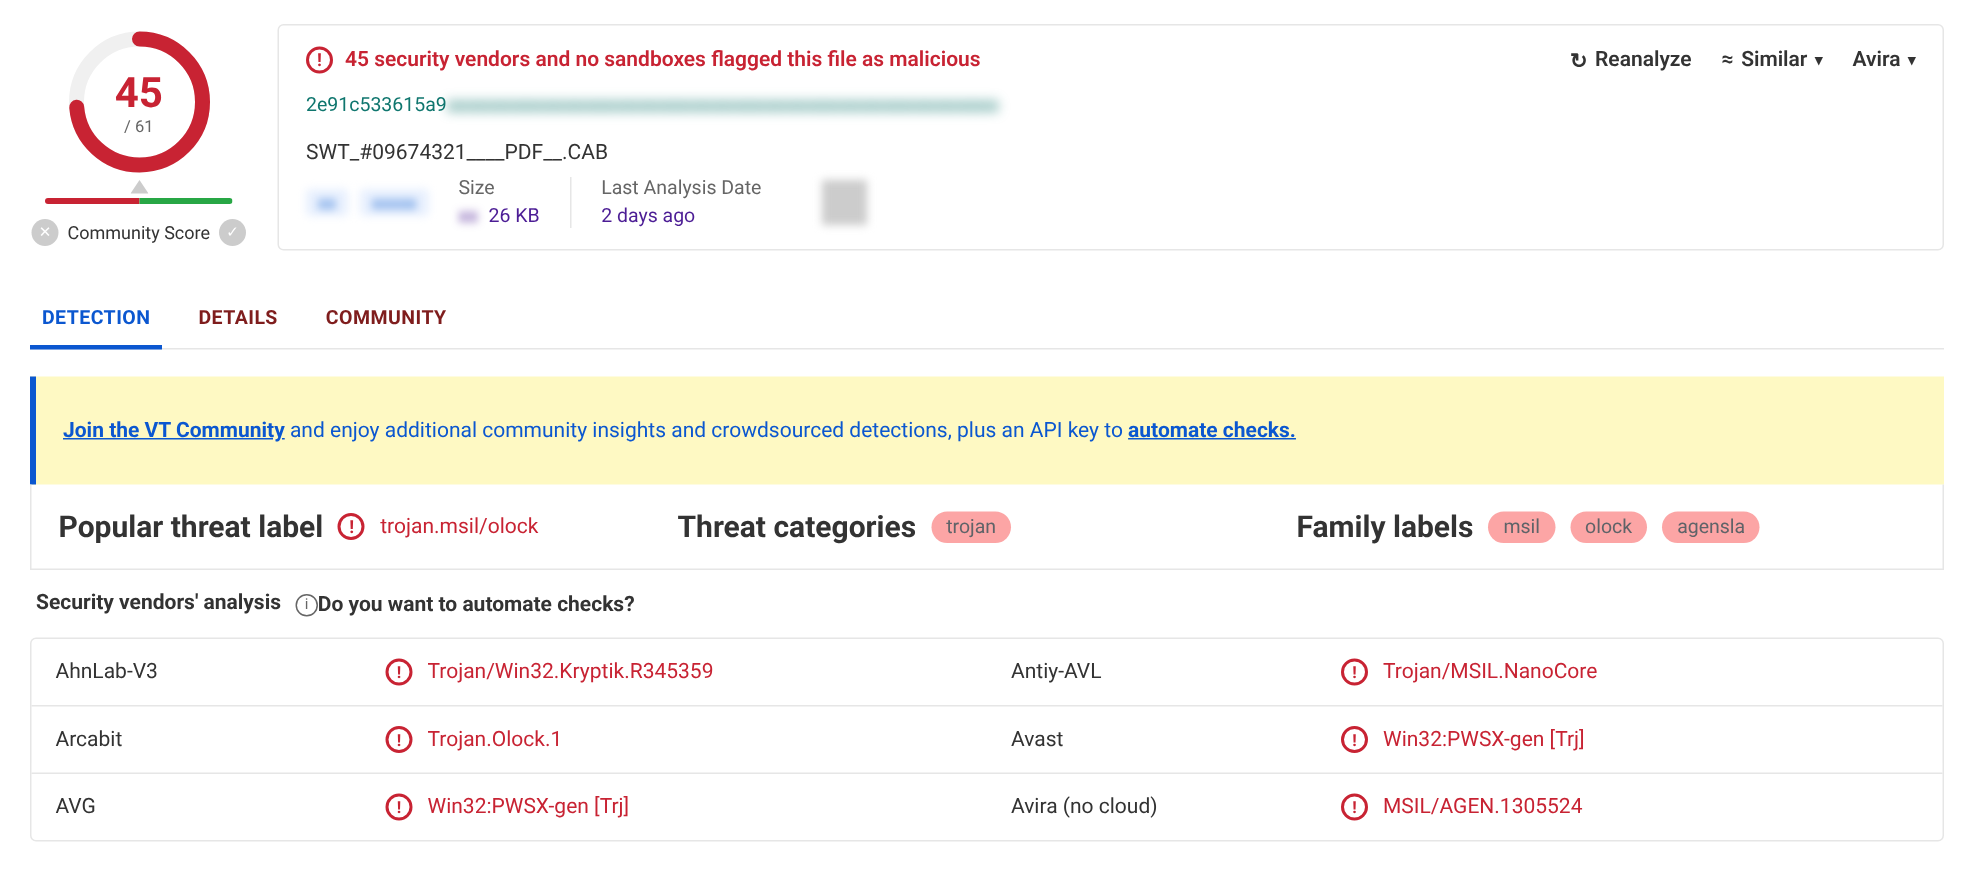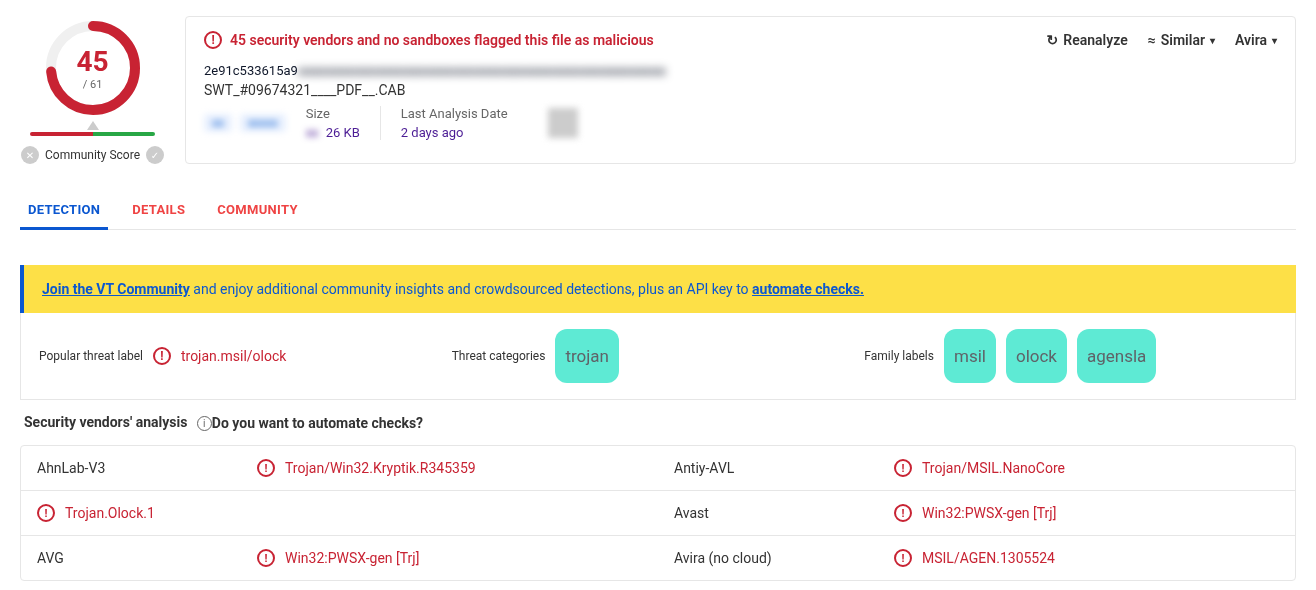--- a/index.html
+++ b/index.html
@@ -18,46 +18,46 @@
 .community-marker{margin:-3px auto 0;width:12px;height:12px}
 .community-row{display:flex;align-items:center;justify-content:center;gap:6px;margin-top:10px;font-size:12px;color:#333}
 .community-row .circle{width:18px;height:18px;border-radius:50%;background:#ccc;display:flex;align-items:center;justify-content:center;color:#fff;font-size:10px}
 .info-card{flex:1;border:1px solid #e6e6e6;border-radius:4px;padding:14px 18px;margin-top:8px}
 .alert-row{display:flex;align-items:center;justify-content:space-between;margin-bottom:14px}
 .alert-left{display:flex;align-items:center;gap:8px;color:#c82333;font-weight:600}
 .alert-icon{border:2px solid #c82333;border-radius:50%;width:18px;height:18px;display:flex;align-items:center;justify-content:center;font-size:12px;font-weight:700}
 .actions{display:flex;align-items:center;gap:20px;font-size:14px;font-weight:600;color:#333}
 .action{display:flex;align-items:center;gap:5px;cursor:pointer}
 .caret{font-size:10px}
-.hash{color:#0f172a;font-size:13px;margin-bottom:4px}
+.hash{color:#0f766e;font-size:13px;margin-bottom:16px}
 .filename{color:#333;font-size:14px;margin-bottom:8px}
 .meta-row{display:flex;align-items:center;justify-content:flex-start}
 .tags{display:flex;gap:8px;filter:blur(3px)}
 .tag{background:#e8f0fe;color:#1967d2;padding:2px 8px;border-radius:3px;font-size:12px}
 .meta-cols{display:flex;align-items:center;gap:0}
 .meta-col{padding:0 20px;border-left:1px solid #e6e6e6;font-size:13px}
 .meta-col:first-child{border-left:none}
 .meta-label{color:#666;margin-bottom:4px}
 .meta-val{color:#4c1d95}
 .blur{filter:blur(3px);display:inline-block;width:20px}
 .filetype{width:30px;height:30px;filter:blur(3px);background:#ccc;margin-left:20px}
 .tabs{display:flex;gap:16px;padding:0 0 0 0;border-bottom:1px solid #e6e6e6;margin-top:28px}
-.tab{padding:10px 8px;font-weight:700;font-size:13px;cursor:pointer;color:#ef4444;letter-spacing:0.3px}
+.tab{padding:10px 8px;font-weight:700;font-size:13px;cursor:pointer;color:#7f1d1d;letter-spacing:0.3px}
 .tab.active{color:#0b57d0;border-bottom:3px solid #0b57d0;margin-bottom:-1px}
-.banner{background:#fde047;border-left:4px solid #0b57d0;padding:16px 18px;margin-top:35px;font-size:14px;color:#0b57d0}
+.banner{background:#fef9c3;border-left:4px solid #0b57d0;padding:28px 18px;margin-top:18px;font-size:14px;color:#0b57d0}
 .banner a{color:#0b57d0;font-weight:700;text-decoration:underline;cursor:pointer}
 .banner span{color:#0b57d0}
 .labels-row{display:flex;align-items:center;border:1px solid #e6e6e6;border-top:none;padding:16px 18px}
 .labels-col{display:flex;flex-direction:row;align-items:center;gap:10px}
 .labels-col.first{flex:1}
 .labels-col.mid{flex:1}
 .labels-col.last{flex:1;justify-content:flex-start}
-.label-title{font-weight:400;font-size:12px}
+.label-title{font-weight:700;font-size:20px}
 .red-text{color:#c82333}
-.chip{background:#5eead4;color:#5f6368;padding:17px 10px;border-radius:12px;font-size:17px}
+.chip{background:#fca5a5;color:#5f6368;padding:3px 10px;border-radius:12px;font-size:13px}
 .analysis-header{display:flex;align-items:center;padding:14px 4px;font-size:14px;font-weight:700}
 .info-icon{border:1.5px solid #666;border-radius:50%;width:15px;height:15px;display:inline-flex;align-items:center;justify-content:center;font-size:10px;font-weight:400;color:#666;margin-left:6px}
 .vendors-grid{border:1px solid #e6e6e6;border-radius:4px}
 .vendor-row{display:flex;border-bottom:1px solid #e6e6e6}
 .vendor-row:last-child{border-bottom:none}
 .vendor-cell{flex:1;display:flex;align-items:center;padding:13px 16px}
 .vendor-name{width:220px;color:#333}
 .detect{display:flex;align-items:center;gap:10px;color:#c82333}
 .exclaim{border:2px solid #c82333;border-radius:50%;width:18px;height:18px;display:flex;align-items:center;justify-content:center;font-size:11px;font-weight:700;flex-shrink:0}
 .blurred-hash{filter:blur(4px);display:inline}
@@ -190,20 +190,21 @@
       <div class="vendor-cell">
           <div class="vendor-name">Antiy-AVL</div>
           <div class="detect">
             <div class="exclaim">!</div>
             <span>Trojan/MSIL.NanoCore</span>
           </div>
         </div>
     </div>
     <div class="vendor-row">
       <div class="vendor-cell">
+          <div class="vendor-name">Arcabit</div>
           <div class="detect">
             <div class="exclaim">!</div>
             <span>Trojan.Olock.1</span>
           </div>
         </div>
       <div class="vendor-cell">
           <div class="vendor-name">Avast</div>
           <div class="detect">
             <div class="exclaim">!</div>
             <span>Win32:PWSX-gen [Trj]</span>

